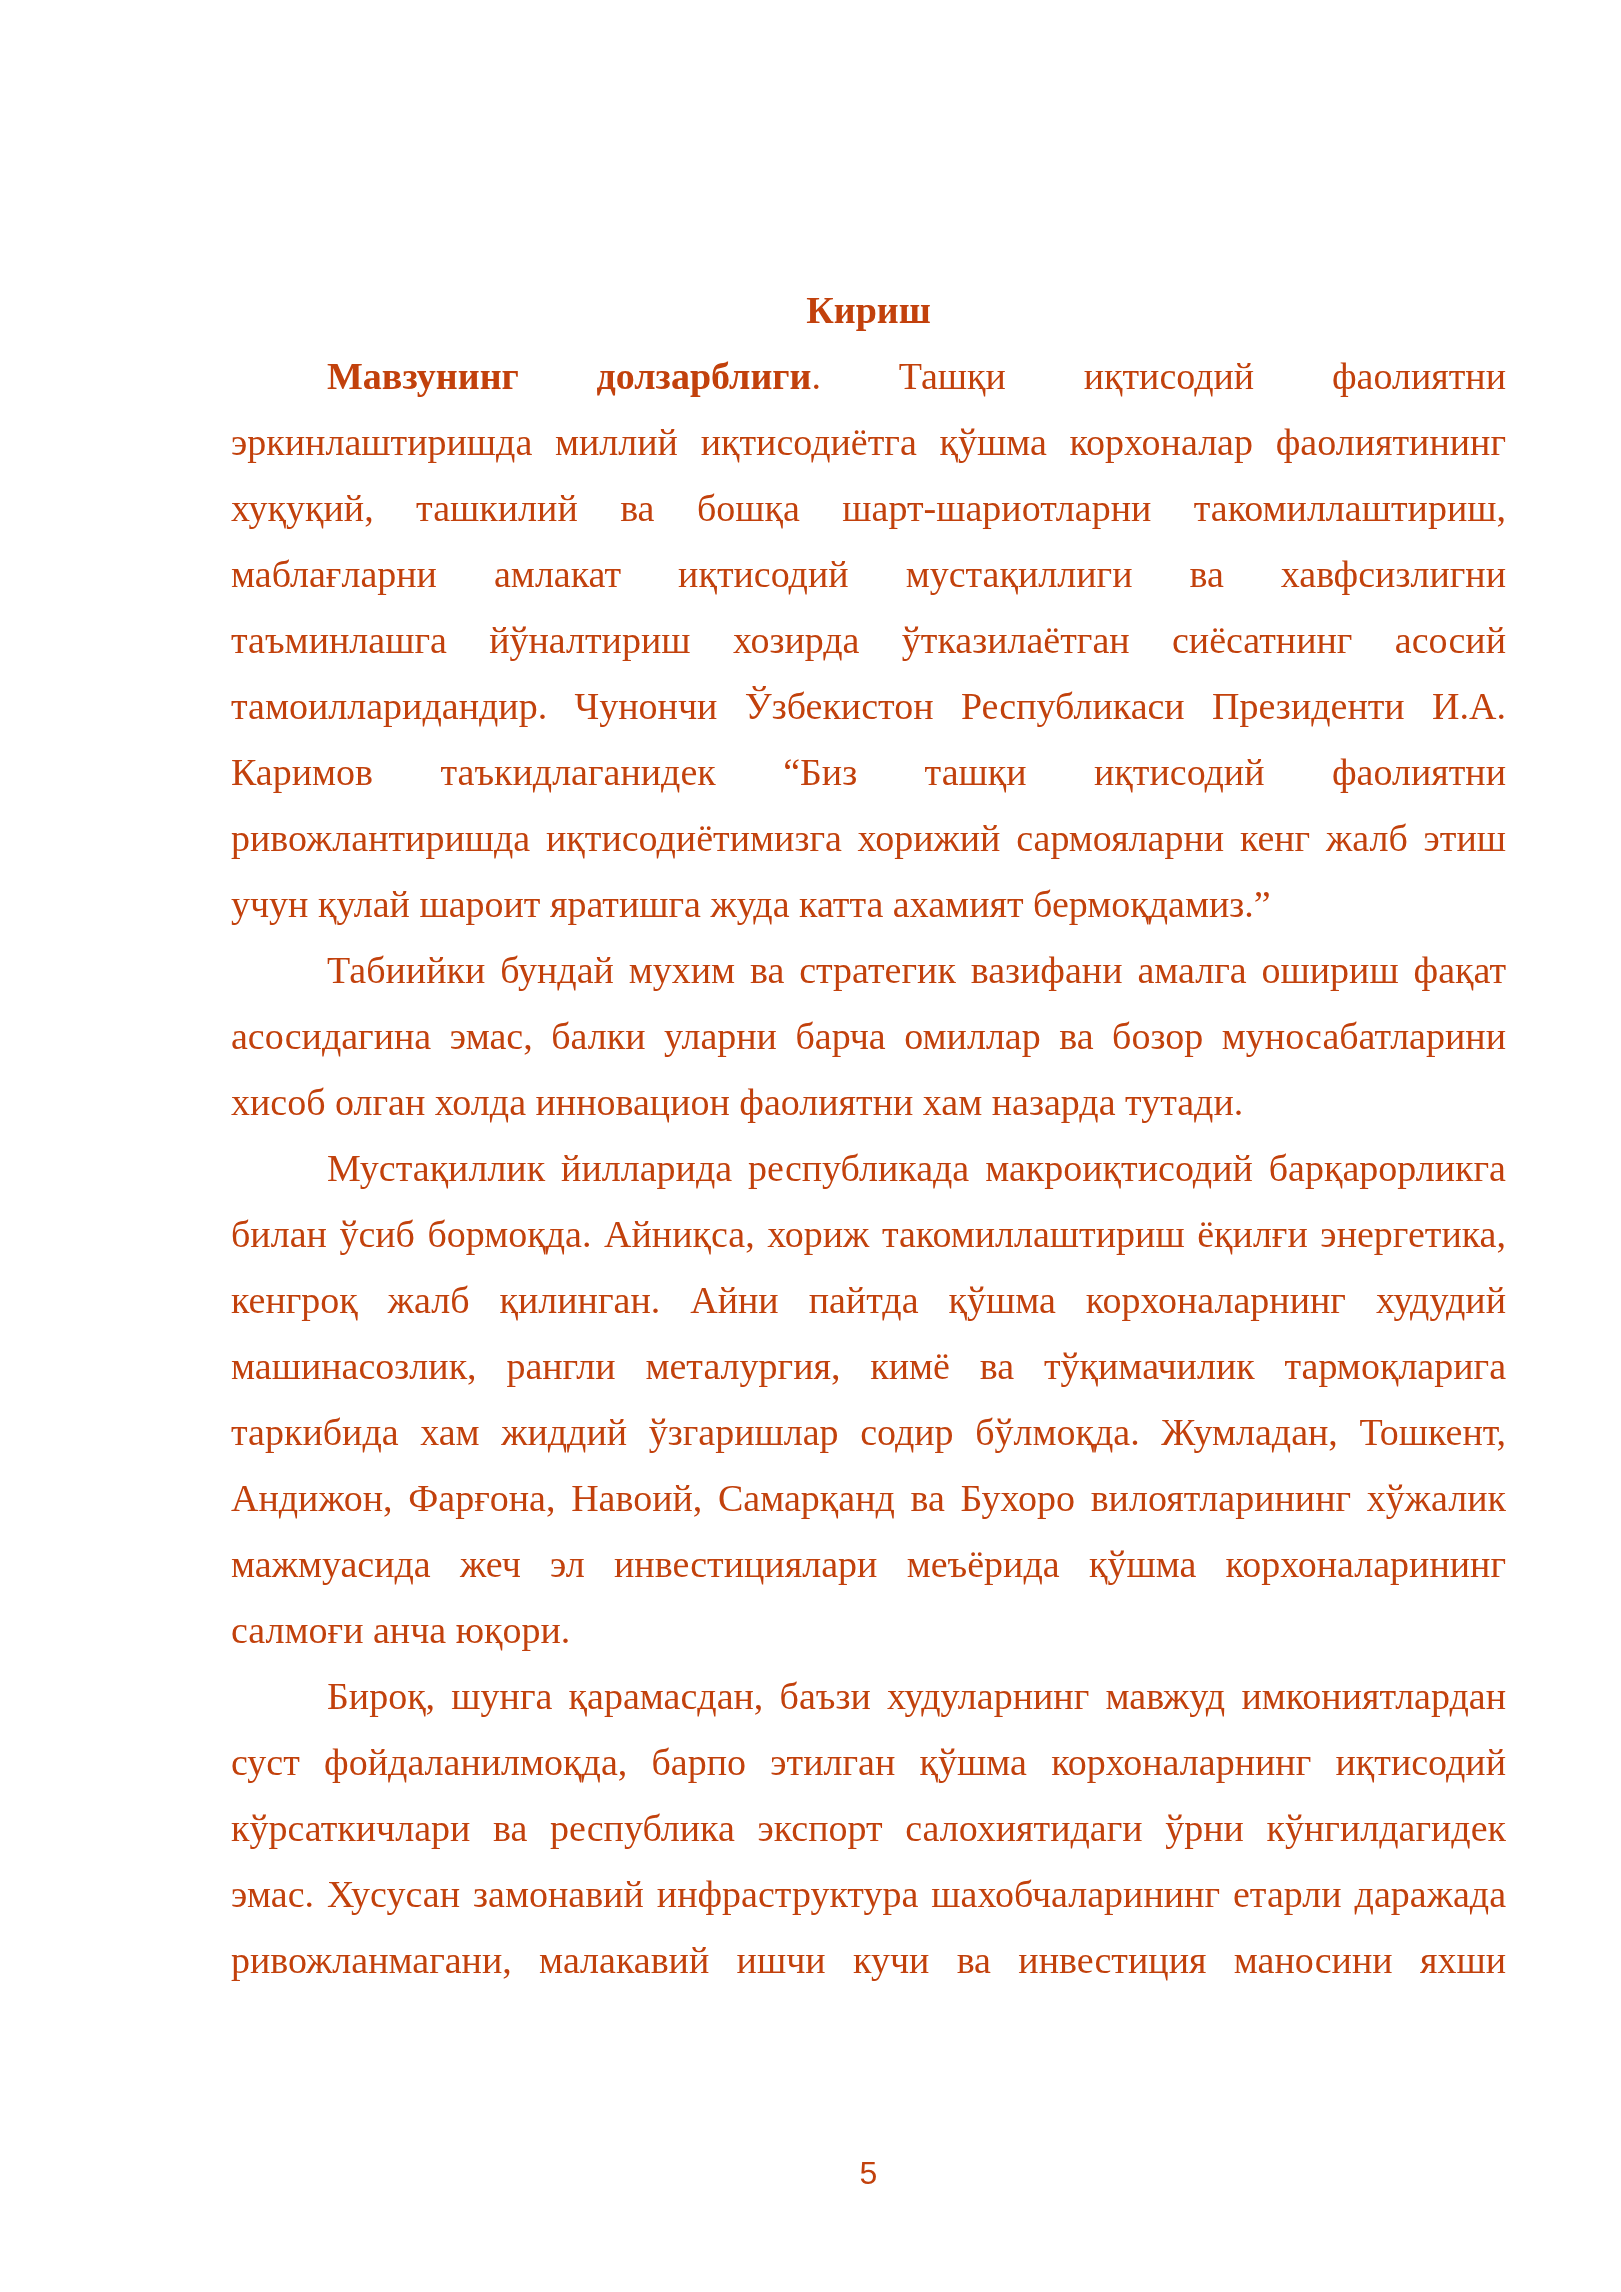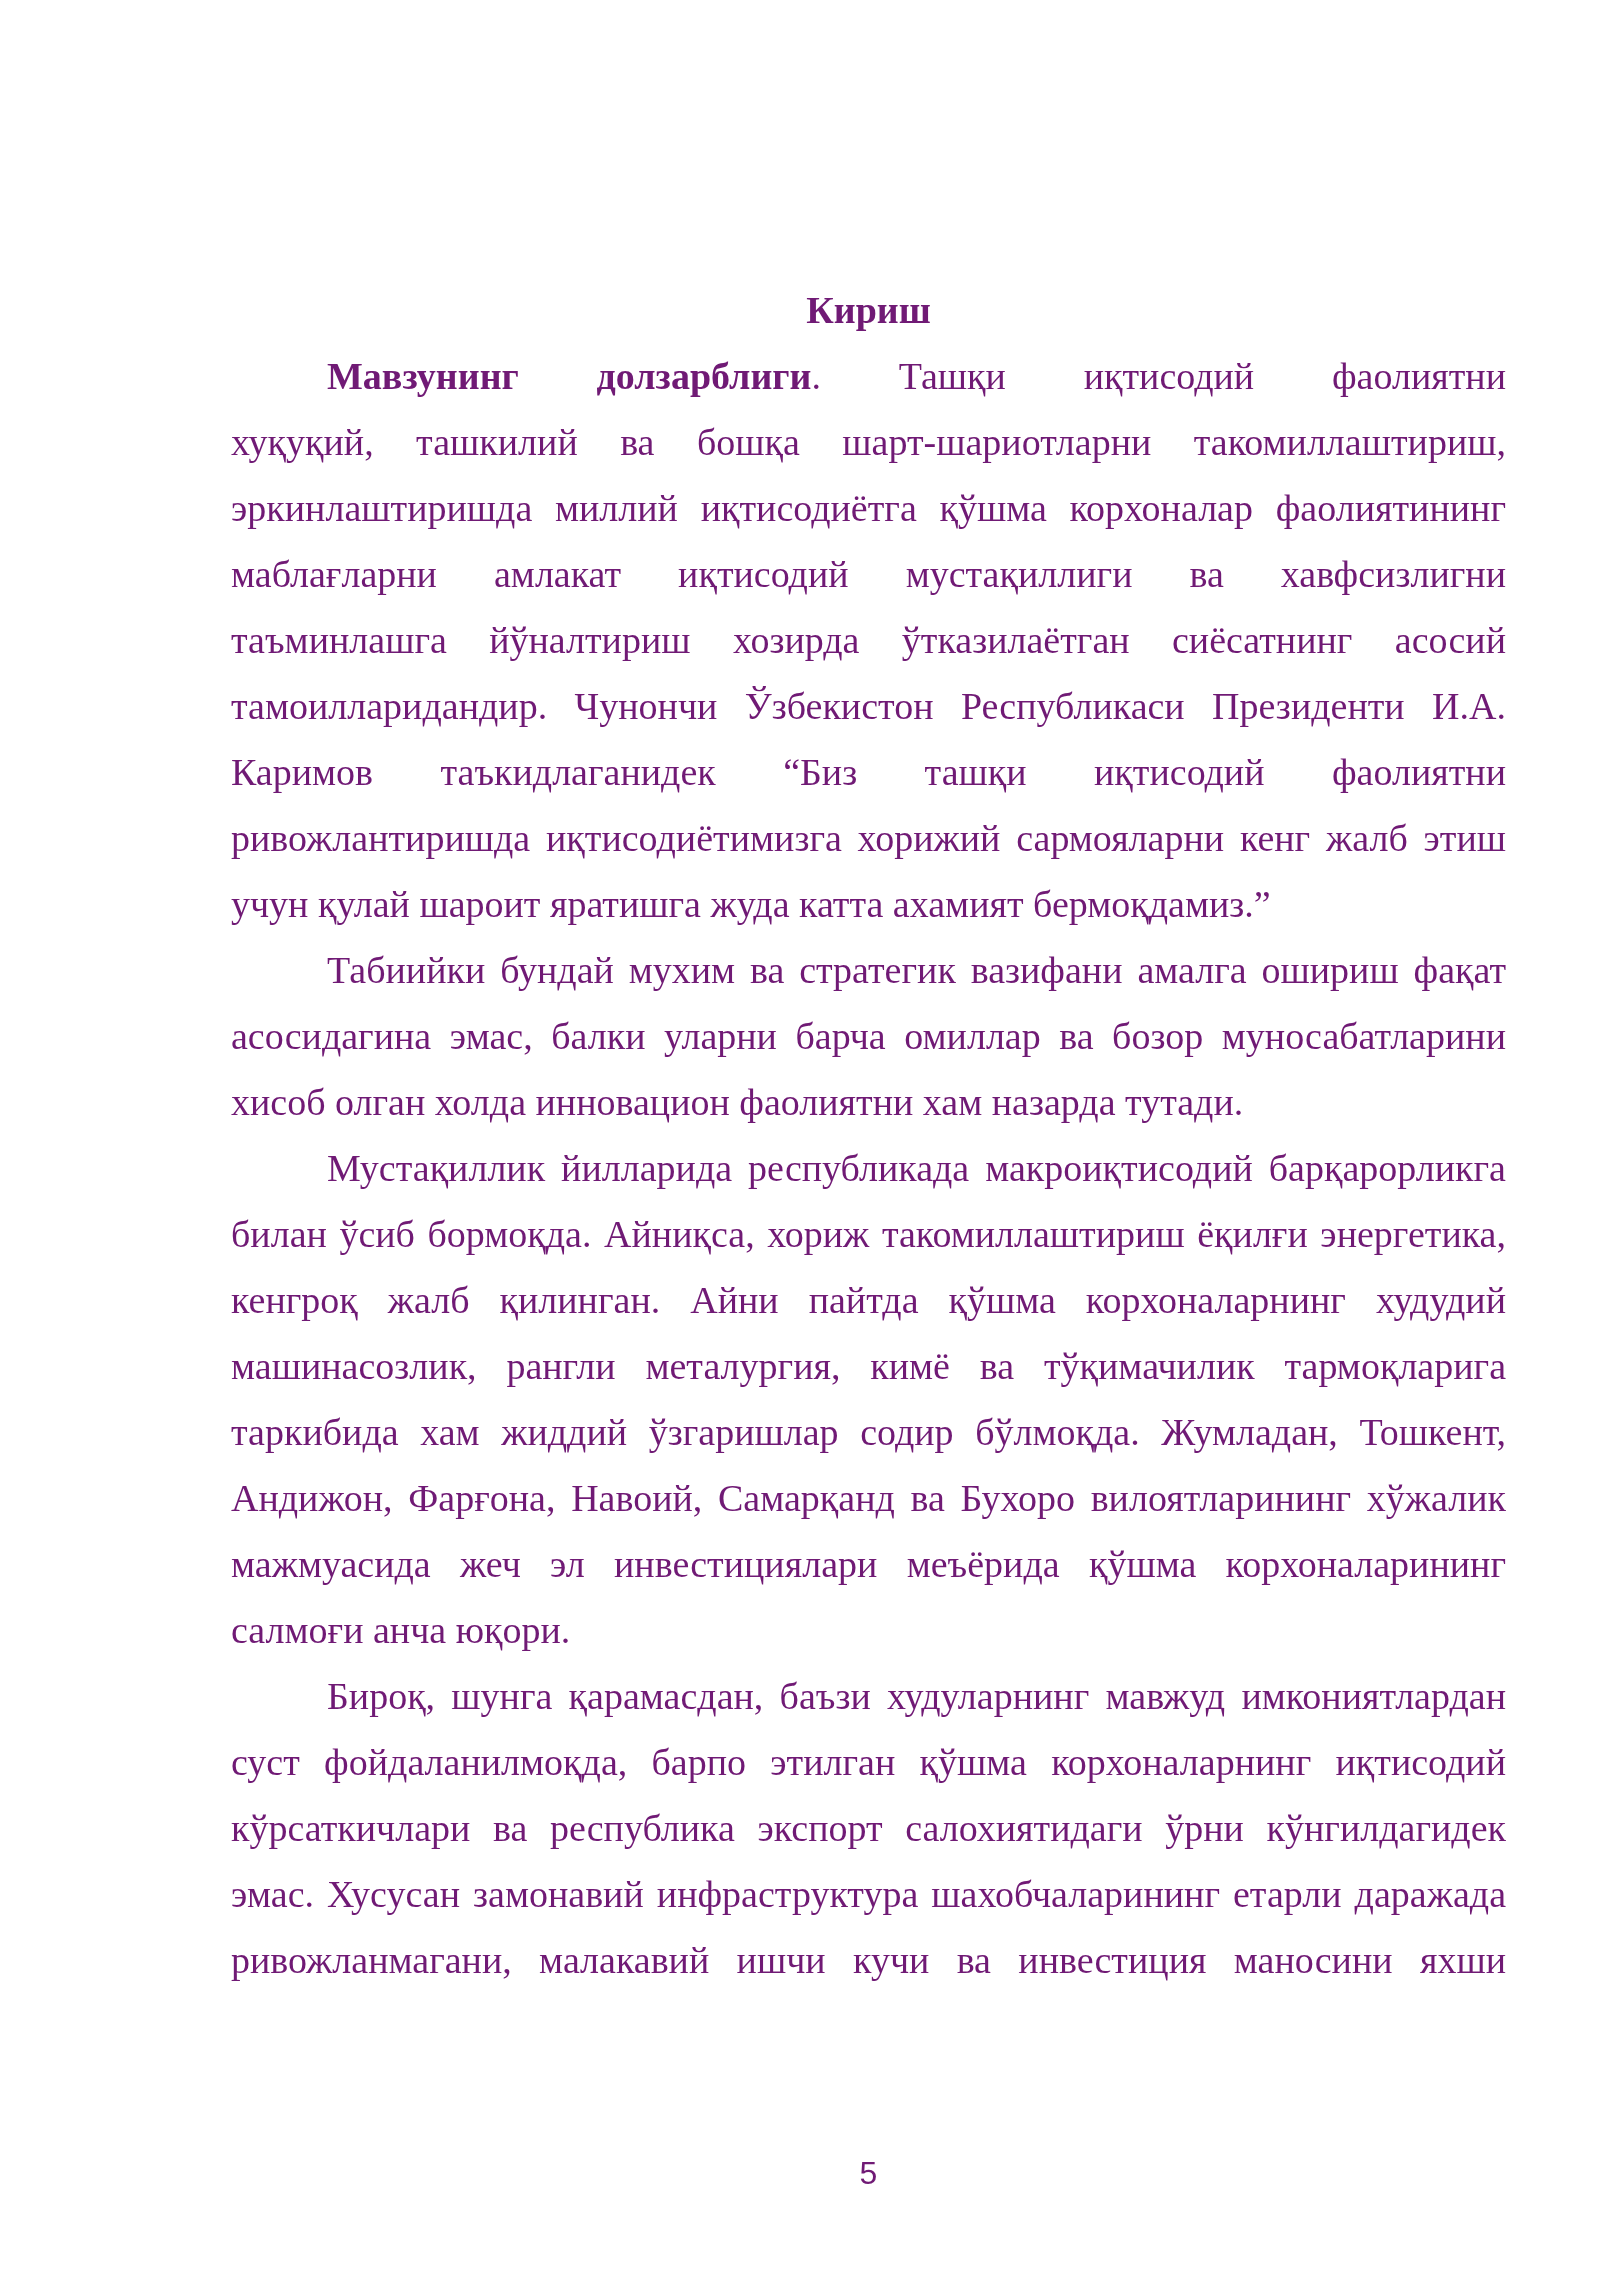--- a/index.html
+++ b/index.html
@@ -5,21 +5,21 @@
   html, body {
     margin: 0;
     padding: 0;
     background: #ffffff;
   }
   .page {
     position: relative;
     width: 1621px;
     height: 2276px;
     background: #ffffff;
-    color: #701a75;
+    color: #c2410c;
     font-family: "Liberation Serif", "DejaVu Serif", serif;
     overflow: hidden;
   }
   .content {
     position: absolute;
     left: 231px;
     top: 277px;
     width: 1275px;
   }
   .title {
@@ -62,22 +62,22 @@
 </style>
 </head>
 <body>
 
 <div class="page">
   <div class="content">
     <h1 class="title">Кириш</h1>
     <div>
         <div class="paragraph">
           <div class="line first"><b>Мавзунинг долзарблиги</b>. Ташқи иқтисодий фаолиятни</div>
+          <div class="line">эркинлаштиришда миллий иқтисодиётга қўшма корхоналар фаолиятининг</div>
           <div class="line">хуқуқий, ташкилий ва бошқа шарт-шариотларни такомиллаштириш,</div>
-          <div class="line">эркинлаштиришда миллий иқтисодиётга қўшма корхоналар фаолиятининг</div>
           <div class="line">маблағларни амлакат иқтисодий мустақиллиги ва хавфсизлигни</div>
           <div class="line">таъминлашга йўналтириш хозирда ўтказилаётган сиёсатнинг асосий</div>
           <div class="line">тамоилларидандир. Чунончи Ўзбекистон Республикаси Президенти И.А.</div>
           <div class="line">Каримов таъкидлаганидек “Биз ташқи иқтисодий фаолиятни</div>
           <div class="line">ривожлантиришда иқтисодиётимизга хорижий сармояларни кенг жалб этиш</div>
           <div class="line lastline">учун қулай шароит яратишга жуда катта ахамият бермоқдамиз.”</div>
         </div>
         <div class="paragraph">
           <div class="line first">Табиийки бундай мухим ва стратегик вазифани амалга ошириш фақат</div>
           <div class="line">асосидагина эмас, балки уларни барча омиллар ва бозор муносабатларини</div>

